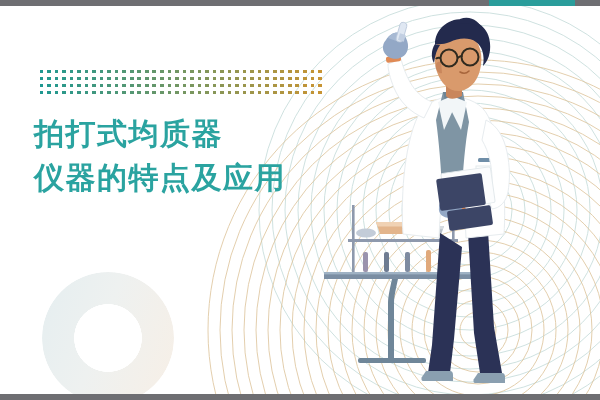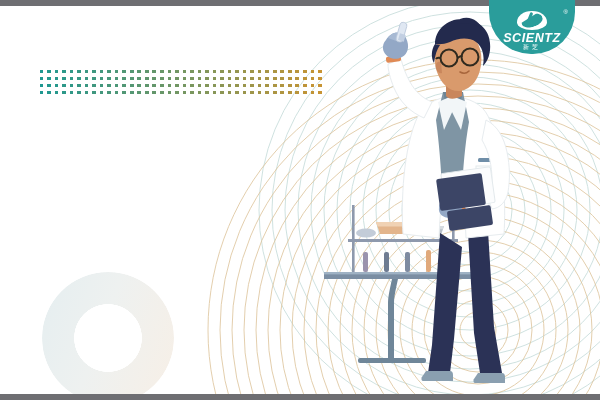--- a/index.html
+++ b/index.html
@@ -444,28 +444,21 @@
       <i style="background: rgb(167, 149, 69);"></i>
       <i style="background: rgb(172, 149, 66);"></i>
       <i style="background: rgb(176, 149, 64);"></i>
       <i style="background: rgb(181, 148, 61);"></i>
       <i style="background: rgb(185, 148, 59);"></i>
       <i style="background: rgb(190, 148, 56);"></i>
       <i style="background: rgb(194, 148, 54);"></i>
       <i style="background: rgb(199, 148, 51);"></i>
     </div>
 
+  <div class="headline">拍打式均质器
+仪器的特点及应用</div>
 
   <div class="rail top"></div>
   <div class="rail-teal"></div>
   <div class="rail bottom"></div>
 
-  <div class="logo">
-    <div class="emblem">
-      <div class="sw1"></div>
-        <div class="sw2"></div>
-    </div>
-    <div class="reg">®</div>
-    <div class="word">SCIENTZ</div>
-    <div class="cn">新芝</div>
-  </div>
 
 </div>
 
 </body></html>

